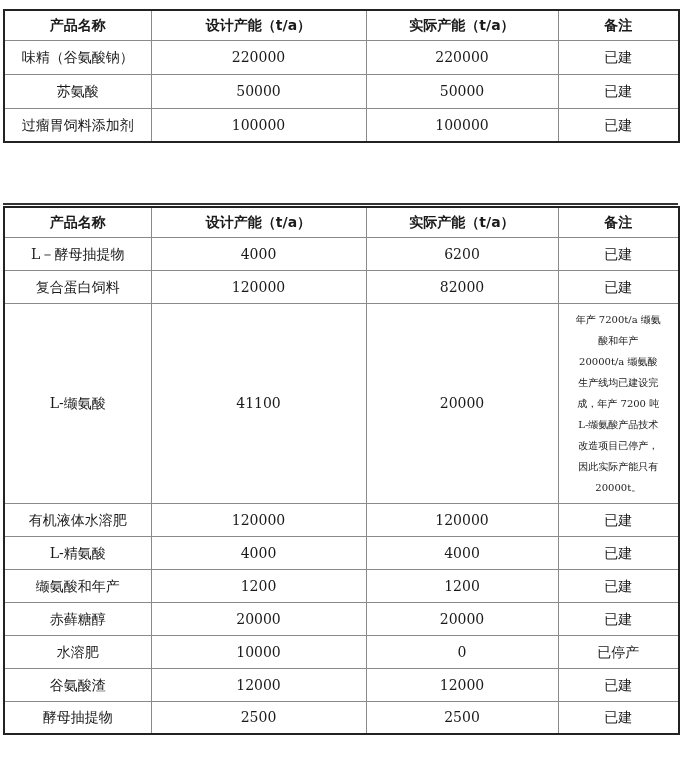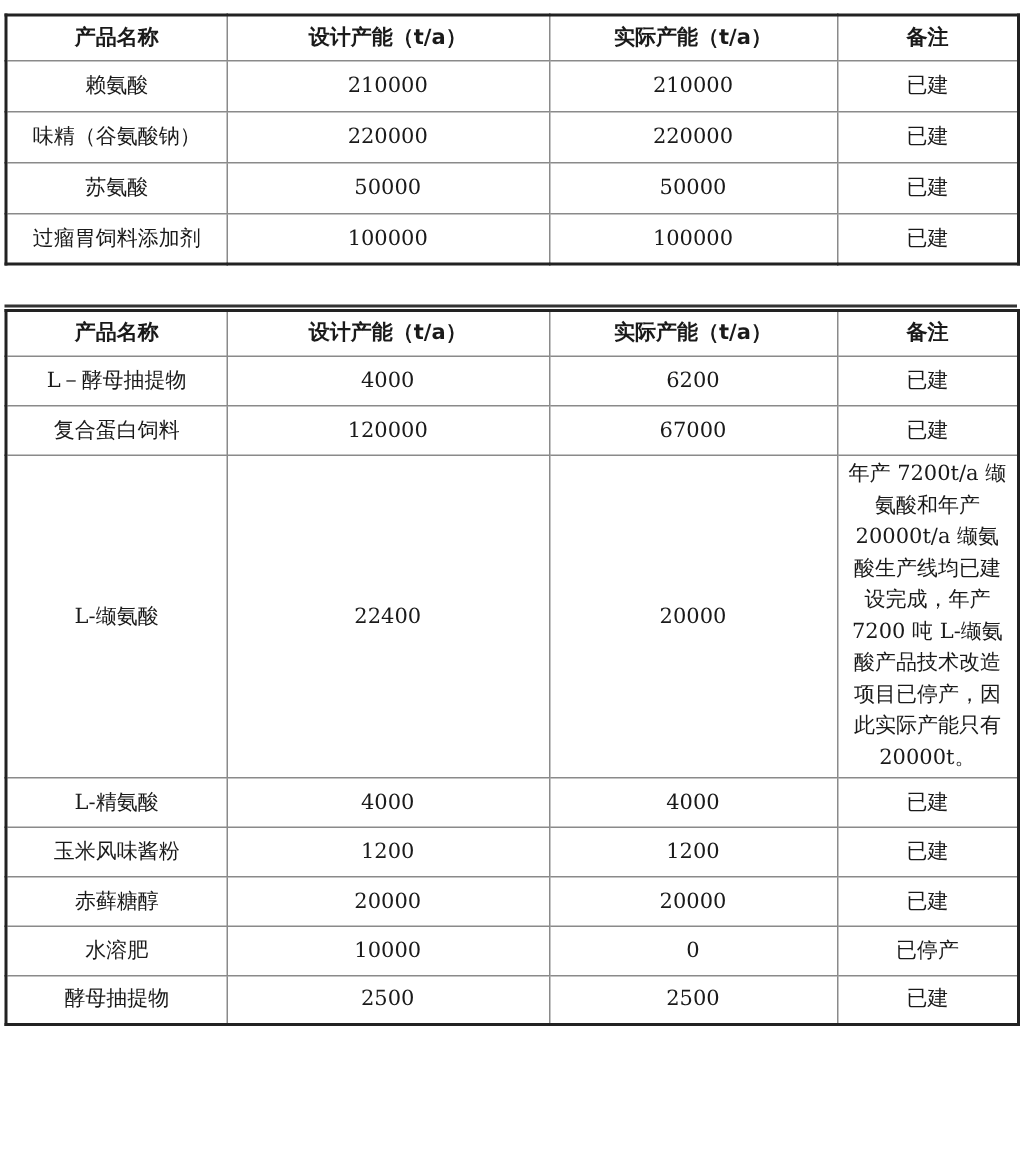--- a/index.html
+++ b/index.html
@@ -10,45 +10,39 @@
   table.t2 { top: 206px; border: 2px solid #222; }
   td, th { border: 1px solid #8a8a8a; text-align: center; vertical-align: middle; padding: 0 4px;
            font-size: 14px; font-weight: normal; line-height: 18px; }
   th { font-weight: bold; font-family: "DejaVu Sans", "Liberation Sans", sans-serif; font-size: 14px; }
   col.c1 { width: 147px; } col.c2 { width: 215px; } col.c3 { width: 192px; } col.c4 { width: 121px; }
   table.t1 tr.hdr { height: 30px; }
   table.t1 tr.row { height: 34px; }
   table.t2 tr.hdr { height: 30px; }
   table.t2 tr.row { height: 33px; }
   table.t2 tr.tall { height: 200px; }
-  td.note-long { line-height: 21px; padding: 2px 6px; font-size: 14px; }
+  td.note-long { line-height: 21px; padding: 2px 16px; font-size: 10px; }
   .sep { position: absolute; left: 3px; width: 675px; top: 203px; height: 2px; background: #333; }
 </style>
 </head>
 <body>
 
 <table class="t1">
   <colgroup>
       <col class="c1">
       <col class="c2">
       <col class="c3">
       <col class="c4">
     </colgroup>
   <tbody>
       <tr class="hdr">
     <th>产品名称</th>
     <th>设计产能（t/a）</th>
     <th>实际产能（t/a）</th>
     <th>备注</th>
-  </tr>
-  <tr class="row">
-    <td>赖氨酸</td>
-    <td>210000</td>
-    <td>210000</td>
-    <td>已建</td>
   </tr>
   <tr class="row">
     <td>味精（谷氨酸钠）</td>
     <td>220000</td>
     <td>220000</td>
     <td>已建</td>
   </tr>
   <tr class="row">
     <td>苏氨酸</td>
     <td>50000</td>
@@ -82,53 +76,65 @@
   </tr>
   <tr class="row">
     <td>L－酵母抽提物</td>
     <td>4000</td>
     <td>6200</td>
     <td>已建</td>
   </tr>
   <tr class="row">
     <td>复合蛋白饲料</td>
     <td>120000</td>
-    <td>67000</td>
+    <td>82000</td>
     <td>已建</td>
   </tr>
   <tr class="tall">
     <td>L-缬氨酸</td>
-    <td>22400</td>
+    <td>41100</td>
     <td>20000</td>
     <td class="note-long">年产 7200t/a 缬氨酸和年产 20000t/a 缬氨酸生产线均已建设完成，年产 7200 吨 L-缬氨酸产品技术改造项目已停产，因此实际产能只有 20000t。</td>
+  </tr>
+  <tr class="row">
+    <td>有机液体水溶肥</td>
+    <td>120000</td>
+    <td>120000</td>
+    <td>已建</td>
   </tr>
   <tr class="row">
     <td>L-精氨酸</td>
     <td>4000</td>
     <td>4000</td>
     <td>已建</td>
   </tr>
   <tr class="row">
-    <td>玉米风味酱粉</td>
+    <td>缬氨酸和年产</td>
     <td>1200</td>
     <td>1200</td>
     <td>已建</td>
   </tr>
   <tr class="row">
     <td>赤藓糖醇</td>
     <td>20000</td>
     <td>20000</td>
     <td>已建</td>
   </tr>
   <tr class="row">
     <td>水溶肥</td>
     <td>10000</td>
     <td>0</td>
     <td>已停产</td>
   </tr>
   <tr class="row">
+    <td>谷氨酸渣</td>
+    <td>12000</td>
+    <td>12000</td>
+    <td>已建</td>
+  </tr>
+  <tr class="row">
     <td>酵母抽提物</td>
     <td>2500</td>
     <td>2500</td>
     <td>已建</td>
   </tr>
 </tbody>
   </table>
 
 </body></html>

